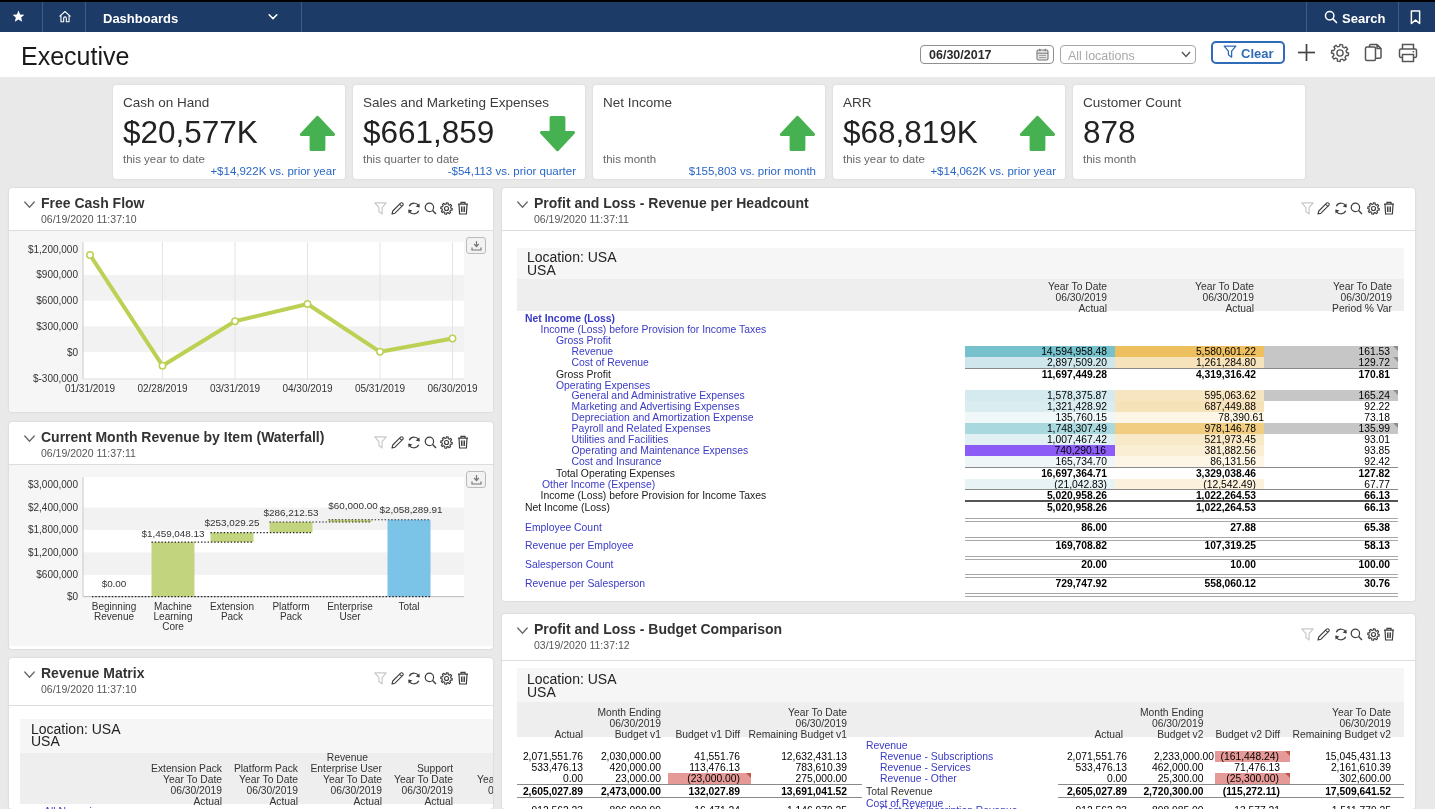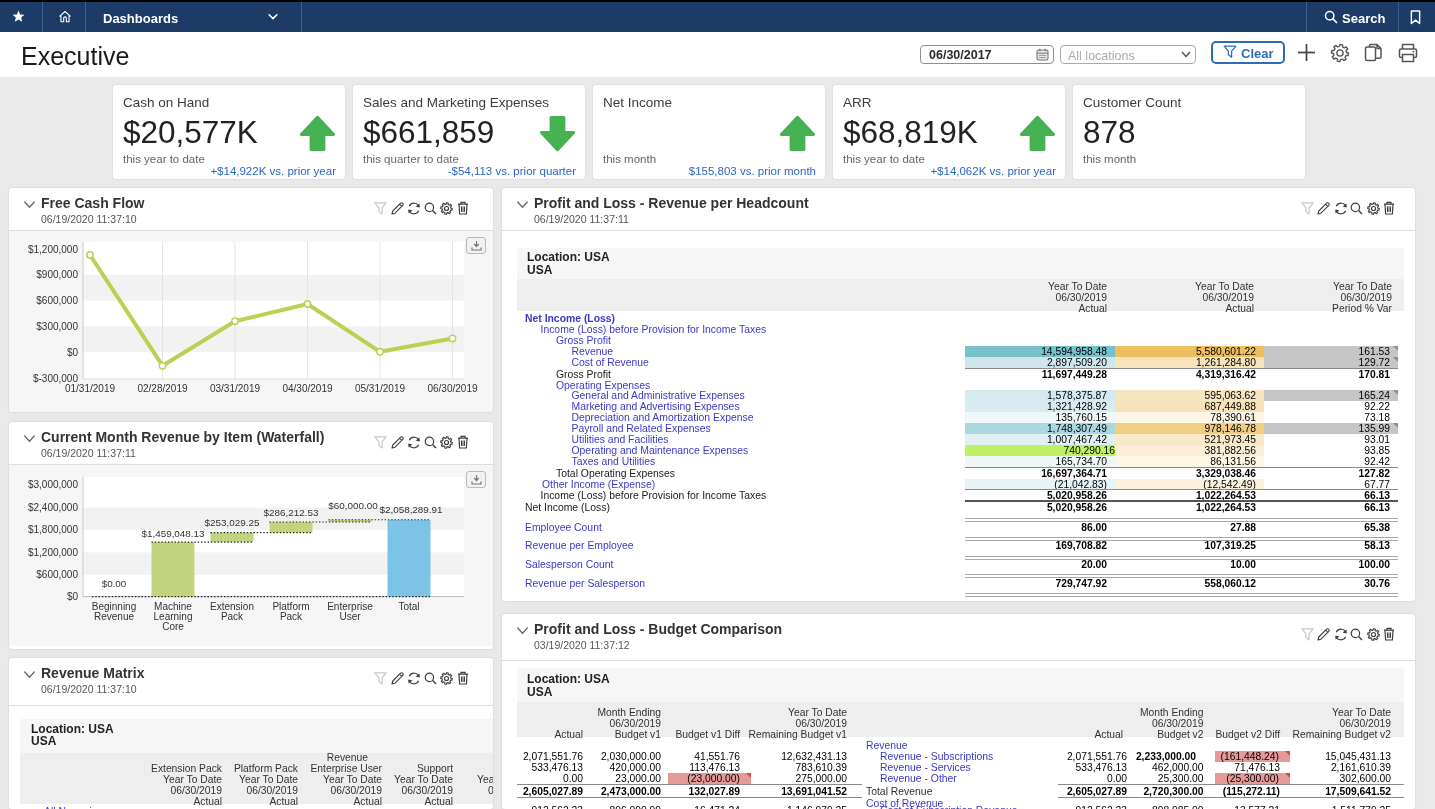--- a/index.html
+++ b/index.html
@@ -10,21 +10,21 @@
 .kpi .t{position:absolute;left:10px;top:10px;font-size:13.5px;color:#3c3c3c}
 .kpi .n{position:absolute;left:10px;top:29px;font-size:31.5px;color:#222}
 .kpi .s{position:absolute;left:10px;top:68px;font-size:11.5px;color:#666}
 .kpi .d{position:absolute;right:9px;top:80px;font-size:11.5px;color:#2a66c4}
 .panel{position:absolute;background:#fff;border-radius:3px;box-shadow:0 0 2px rgba(0,0,0,.15);overflow:hidden}
 .pt{position:absolute;font-size:14px;font-weight:bold;color:#333;white-space:nowrap}
 .ts{position:absolute;font-size:10.5px;color:#555}
 .psep{position:absolute;height:1px;background:#ddd}
 .band1{position:absolute;background:#f6f6f6}
 .band2{position:absolute;background:#eeeeee}
-.loc{position:absolute;font-weight:bold;font-size:12px;color:#222;line-height:12.5px}
+.loc{position:absolute;font-weight:normal;font-size:14px;color:#222;line-height:12.5px}
 .hl{position:absolute;text-align:right;color:#333;font-size:10.3px;line-height:11px;white-space:nowrap}
 .lbl{position:absolute;white-space:nowrap;font-size:10.4px}
 .blue{color:#3a3ac6}
 .dark{color:#1a1a1a}
 .cell{position:absolute;text-align:right;white-space:nowrap;font-size:10.3px}
 .b{font-weight:bold}
 .tri:after{content:"";position:absolute;right:0;top:0;width:0;height:0;border-top:5px solid #8d8d8d;border-left:5px solid transparent}
 .rtri:after{content:"";position:absolute;right:0;top:0;width:0;height:0;border-top:5px solid #c05548;border-left:5px solid transparent}
 .sepl{position:absolute;height:1px;background:#8a8a8a}
 .dsep{position:absolute;height:4px;border-top:1px solid #a8a8a8;border-bottom:1px solid #a8a8a8}
@@ -398,35 +398,35 @@
     <div class="lbl blue" style="left:69.5px;top:202.00px;line-height:11.0px">General and Administrative Expenses</div>
     <div class="cell" style="left:463px;top:202.00px;width:150px;height:11.0px;line-height:11.0px;background:#d4eaee;padding-right:8px">1,578,375.87</div>
     <div class="cell" style="left:613px;top:202.00px;width:149px;height:11.0px;line-height:11.0px;background:#f6e5c0;padding-right:8px">595,063.62</div>
     <div class="cell tri" style="left:762px;top:202.00px;width:134px;height:11.0px;line-height:11.0px;background:#c6c6c6;padding-right:8px">165.24</div>
     <div class="lbl blue" style="left:69.5px;top:213.00px;line-height:11.0px">Marketing and Advertising Expenses</div>
     <div class="cell" style="left:463px;top:213.00px;width:150px;height:11.0px;line-height:11.0px;background:#d9ecf0;padding-right:8px">1,321,428.92</div>
     <div class="cell" style="left:613px;top:213.00px;width:149px;height:11.0px;line-height:11.0px;background:#f6e2b8;padding-right:8px">687,449.88</div>
     <div class="cell" style="left:762px;top:213.00px;width:134px;height:11.0px;line-height:11.0px;padding-right:8px">92.22</div>
     <div class="lbl blue" style="left:69.5px;top:224.00px;line-height:11.0px">Depreciation and Amortization Expense</div>
     <div class="cell" style="left:463px;top:224.00px;width:150px;height:11.0px;line-height:11.0px;background:#eff7f9;padding-right:8px">135,760.15</div>
-    <div class="cell" style="left:613px;top:224.00px;width:149px;height:11.0px;line-height:11.0px;background:#fdf6e7;padding-right:8px">78,390.61</div>
+    <div class="cell" style="left:613px;top:224.00px;width:149px;height:11.0px;line-height:11.0px;background:#fdf6e7;padding-right:0">78,390.61</div>
     <div class="cell" style="left:762px;top:224.00px;width:134px;height:11.0px;line-height:11.0px;padding-right:8px">73.18</div>
     <div class="lbl blue" style="left:69.5px;top:235.00px;line-height:11.0px">Payroll and Related Expenses</div>
     <div class="cell" style="left:463px;top:235.00px;width:150px;height:11.0px;line-height:11.0px;background:#a9d8df;padding-right:8px">1,748,307.49</div>
     <div class="cell" style="left:613px;top:235.00px;width:149px;height:11.0px;line-height:11.0px;background:#f0cd81;padding-right:8px">978,146.78</div>
     <div class="cell tri" style="left:762px;top:235.00px;width:134px;height:11.0px;line-height:11.0px;background:#c6c6c6;padding-right:8px">135.99</div>
     <div class="lbl blue" style="left:69.5px;top:246.00px;line-height:11.0px">Utilities and Facilities</div>
     <div class="cell" style="left:463px;top:246.00px;width:150px;height:11.0px;line-height:11.0px;background:#e0f0f3;padding-right:8px">1,007,467.42</div>
     <div class="cell" style="left:613px;top:246.00px;width:149px;height:11.0px;line-height:11.0px;background:#f8e9c9;padding-right:8px">521,973.45</div>
     <div class="cell" style="left:762px;top:246.00px;width:134px;height:11.0px;line-height:11.0px;padding-right:8px">93.01</div>
     <div class="lbl blue" style="left:69.5px;top:257.00px;line-height:11.0px">Operating and Maintenance Expenses</div>
-    <div class="cell" style="left:463px;top:257.00px;width:150px;height:11.0px;line-height:11.0px;background:#bef264;padding-right:0">740,290.16</div>
+    <div class="cell" style="left:463px;top:257.00px;width:150px;height:11.0px;line-height:11.0px;background:#8b5cf6;padding-right:9px">740,290.16</div>
     <div class="cell" style="left:613px;top:257.00px;width:149px;height:11.0px;line-height:11.0px;background:#faeed4;padding-right:8px">381,882.56</div>
     <div class="cell" style="left:762px;top:257.00px;width:134px;height:11.0px;line-height:11.0px;padding-right:8px">93.85</div>
-    <div class="lbl blue" style="left:69.5px;top:268.00px;line-height:11.0px">Taxes and Utilities</div>
+    <div class="lbl blue" style="left:69.5px;top:268.00px;line-height:11.0px">Cost and Insurance</div>
     <div class="cell" style="left:463px;top:268.00px;width:150px;height:11.0px;line-height:11.0px;background:#eef6f8;padding-right:8px">165,734.70</div>
     <div class="cell" style="left:613px;top:268.00px;width:149px;height:11.0px;line-height:11.0px;background:#fdf5e5;padding-right:8px">86,131.56</div>
     <div class="cell" style="left:762px;top:268.00px;width:134px;height:11.0px;line-height:11.0px;padding-right:8px">92.42</div>
     <div class="lbl dark" style="left:54.0px;top:279.50px;line-height:11.0px">Total Operating Expenses</div>
     <div class="cell b" style="left:463px;top:279.50px;width:150px;height:11.0px;line-height:11.0px;padding-right:8px">16,697,364.71</div>
     <div class="cell b" style="left:613px;top:279.50px;width:149px;height:11.0px;line-height:11.0px;padding-right:8px">3,329,038.46</div>
     <div class="cell b" style="left:762px;top:279.50px;width:134px;height:11.0px;line-height:11.0px;padding-right:8px">127.82</div>
     <div class="lbl blue" style="left:40px;top:290.50px;line-height:11.0px">Other Income (Expense)</div>
     <div class="cell" style="left:463px;top:290.50px;width:150px;height:11.0px;line-height:11.0px;background:#e8f3f6;padding-right:8px">(21,042.83)</div>
     <div class="cell" style="left:613px;top:290.50px;width:149px;height:11.0px;line-height:11.0px;background:#fbf1dd;padding-right:8px">(12,542.49)</div>
@@ -514,21 +514,21 @@
     <div class="hl" style="left:739.0px;top:93.0px;width:150px">Year To Date</div>
     <div class="hl" style="left:739.0px;top:103.9px;width:150px">06/30/2019</div>
     <div class="hl" style="left:739.0px;top:114.8px;width:150px">Remaining Budget v2</div>
     <div class="lbl blue" style="left:364px;top:125.5px;line-height:11.0px">Revenue</div>
     <div class="lbl blue" style="left:378px;top:136.5px;line-height:11.0px">Revenue - Subscriptions</div>
     <div class="cell" style="left:-39.0px;top:136.50px;width:120px;height:11.0px;line-height:11.0px;">2,071,551.76</div>
     <div class="cell" style="left:39.0px;top:136.50px;width:120px;height:11.0px;line-height:11.0px;">2,030,000.00</div>
     <div class="cell" style="left:118.0px;top:136.50px;width:120px;height:11.0px;line-height:11.0px;">41,551.76</div>
     <div class="cell" style="left:225.0px;top:136.50px;width:120px;height:11.0px;line-height:11.0px;">12,632,431.13</div>
     <div class="cell" style="left:505.0px;top:136.50px;width:120px;height:11.0px;line-height:11.0px;">2,071,551.76</div>
-    <div class="cell" style="left:574px;top:136.50px;width:120px;height:11.0px;line-height:11.0px;font-weight:bold;">2,233,000.00</div>
+    <div class="cell" style="left:592px;top:136.50px;width:120px;height:11.0px;line-height:11.0px;">2,233,000.00</div>
     <div class="cell rtri" style="left:713.0px;top:136.50px;width:75px;height:11.0px;line-height:11.0px;background:#e59a97;padding-right:11px">(161,448.24)</div>
     <div class="cell" style="left:769.0px;top:136.50px;width:120px;height:11.0px;line-height:11.0px;">15,045,431.13</div>
     <div class="lbl blue" style="left:378px;top:147.5px;line-height:11.0px">Revenue - Services</div>
     <div class="cell" style="left:-39.0px;top:147.50px;width:120px;height:11.0px;line-height:11.0px;">533,476.13</div>
     <div class="cell" style="left:39.0px;top:147.50px;width:120px;height:11.0px;line-height:11.0px;">420,000.00</div>
     <div class="cell" style="left:118.0px;top:147.50px;width:120px;height:11.0px;line-height:11.0px;">113,476.13</div>
     <div class="cell" style="left:225.0px;top:147.50px;width:120px;height:11.0px;line-height:11.0px;">783,610.39</div>
     <div class="cell" style="left:505.0px;top:147.50px;width:120px;height:11.0px;line-height:11.0px;">533,476.13</div>
     <div class="cell" style="left:581.5px;top:147.50px;width:120px;height:11.0px;line-height:11.0px;">462,000.00</div>
     <div class="cell" style="left:658.0px;top:147.50px;width:120px;height:11.0px;line-height:11.0px;">71,476.13</div>

